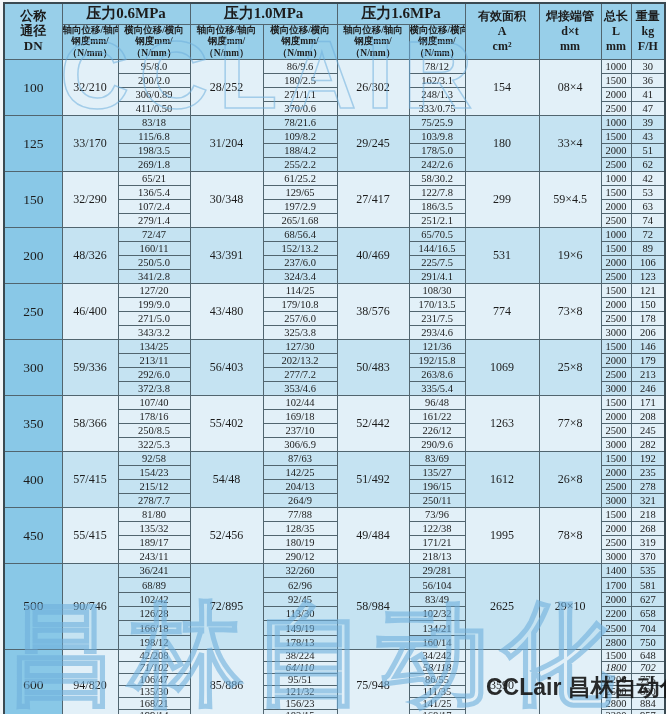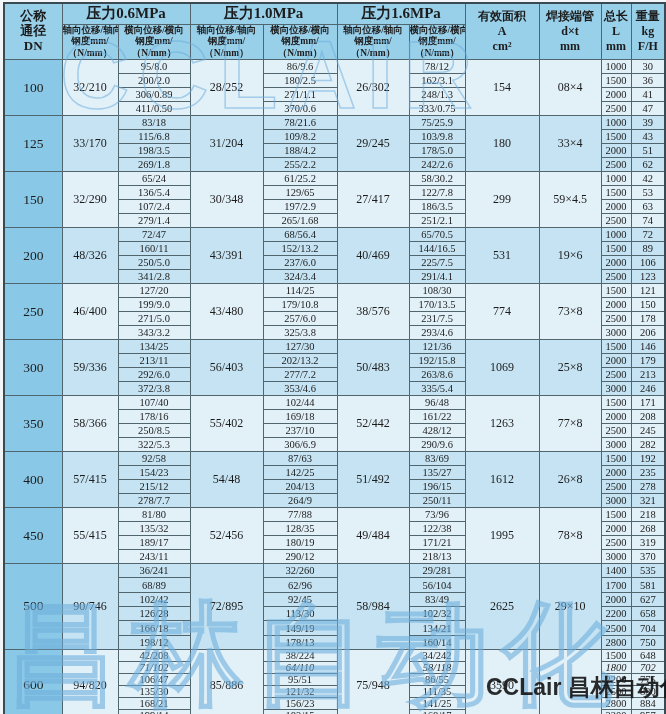--- a/index.html
+++ b/index.html
@@ -197,21 +197,21 @@
       <tr class="blue" style="height: 14px;">
         <td class="lat">269/1.8</td>
         <td class="lat">255/2.2</td>
         <td class="lat">242/2.6</td>
         <td class="len">2500</td>
         <td class="wt">62</td>
       </tr>
       <tr class="pale" style="height: 14px;">
         <td class="dn" rowspan="4">150</td>
         <td class="ax" rowspan="4">32/290</td>
-        <td class="lat">65/24</td>
+        <td class="lat">65/21</td>
         <td class="ax" rowspan="4">30/348</td>
         <td class="lat">61/25.2</td>
         <td class="ax" rowspan="4">27/417</td>
         <td class="lat">58/30.2</td>
         <td class="area" rowspan="4">299</td>
         <td class="pipe" rowspan="4">59×4.5</td>
         <td class="len">1000</td>
         <td class="wt">42</td>
       </tr>
       <tr class="pale" style="height: 14px;">
@@ -353,21 +353,21 @@
       <tr class="pale" style="height: 14px;">
         <td class="lat">178/16</td>
         <td class="lat">169/18</td>
         <td class="lat">161/22</td>
         <td class="len">2000</td>
         <td class="wt">208</td>
       </tr>
       <tr class="pale" style="height: 14px;">
         <td class="lat">250/8.5</td>
         <td class="lat">237/10</td>
-        <td class="lat">428/12</td>
+        <td class="lat">226/12</td>
         <td class="len">2500</td>
         <td class="wt">245</td>
       </tr>
       <tr class="pale" style="height: 14px;">
         <td class="lat">322/5.3</td>
         <td class="lat">306/6.9</td>
         <td class="lat">290/9.6</td>
         <td class="len">3000</td>
         <td class="wt">282</td>
       </tr>

